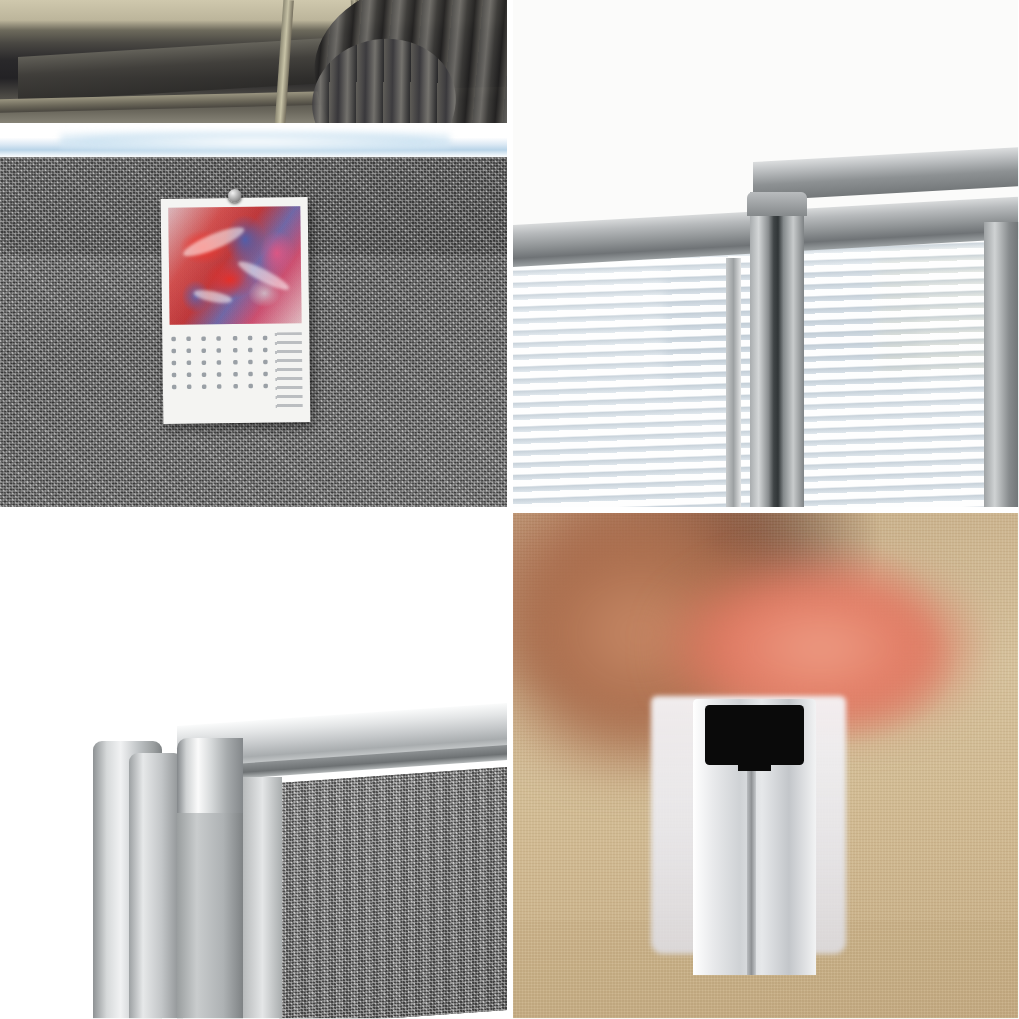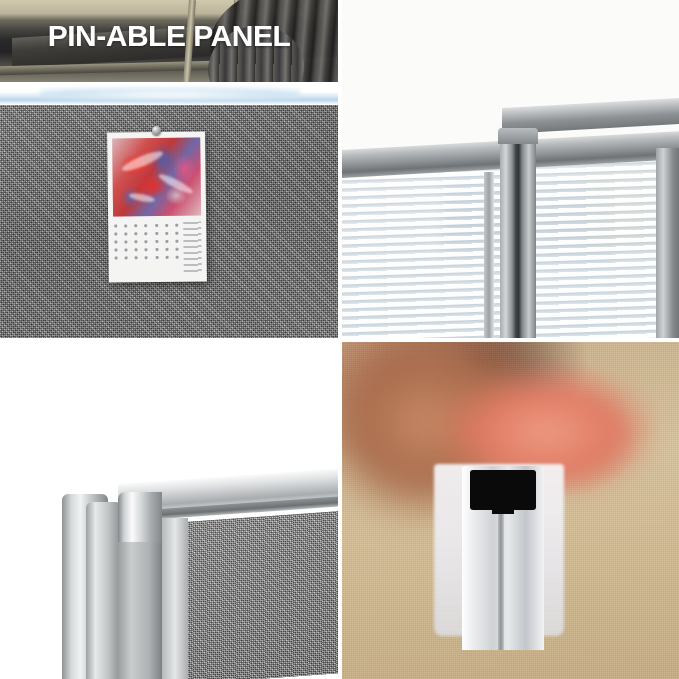--- a/index.html
+++ b/index.html
@@ -424,21 +424,20 @@
             <i class="cal-dot"></i>
             <i class="cal-dot"></i>
             <i class="cal-dot"></i>
             <i class="cal-dot"></i>
           </div>
       </div>
       <div class="cal-side"></div>
     </div>
     <div class="pin"></div>
 
-    <h2 class="headline h-tl">PIN-ABLE PANEL</h2>
   </div>
 
   <div class="quad" id="q-tr">
     <div class="tr-bg"></div>
     <div class="tr-glass">
       <div class="blinds-scene"></div>
       <div class="blinds-warm"></div>
       <div class="blinds"></div>
     </div>
     <div class="tr-mullion"></div>

